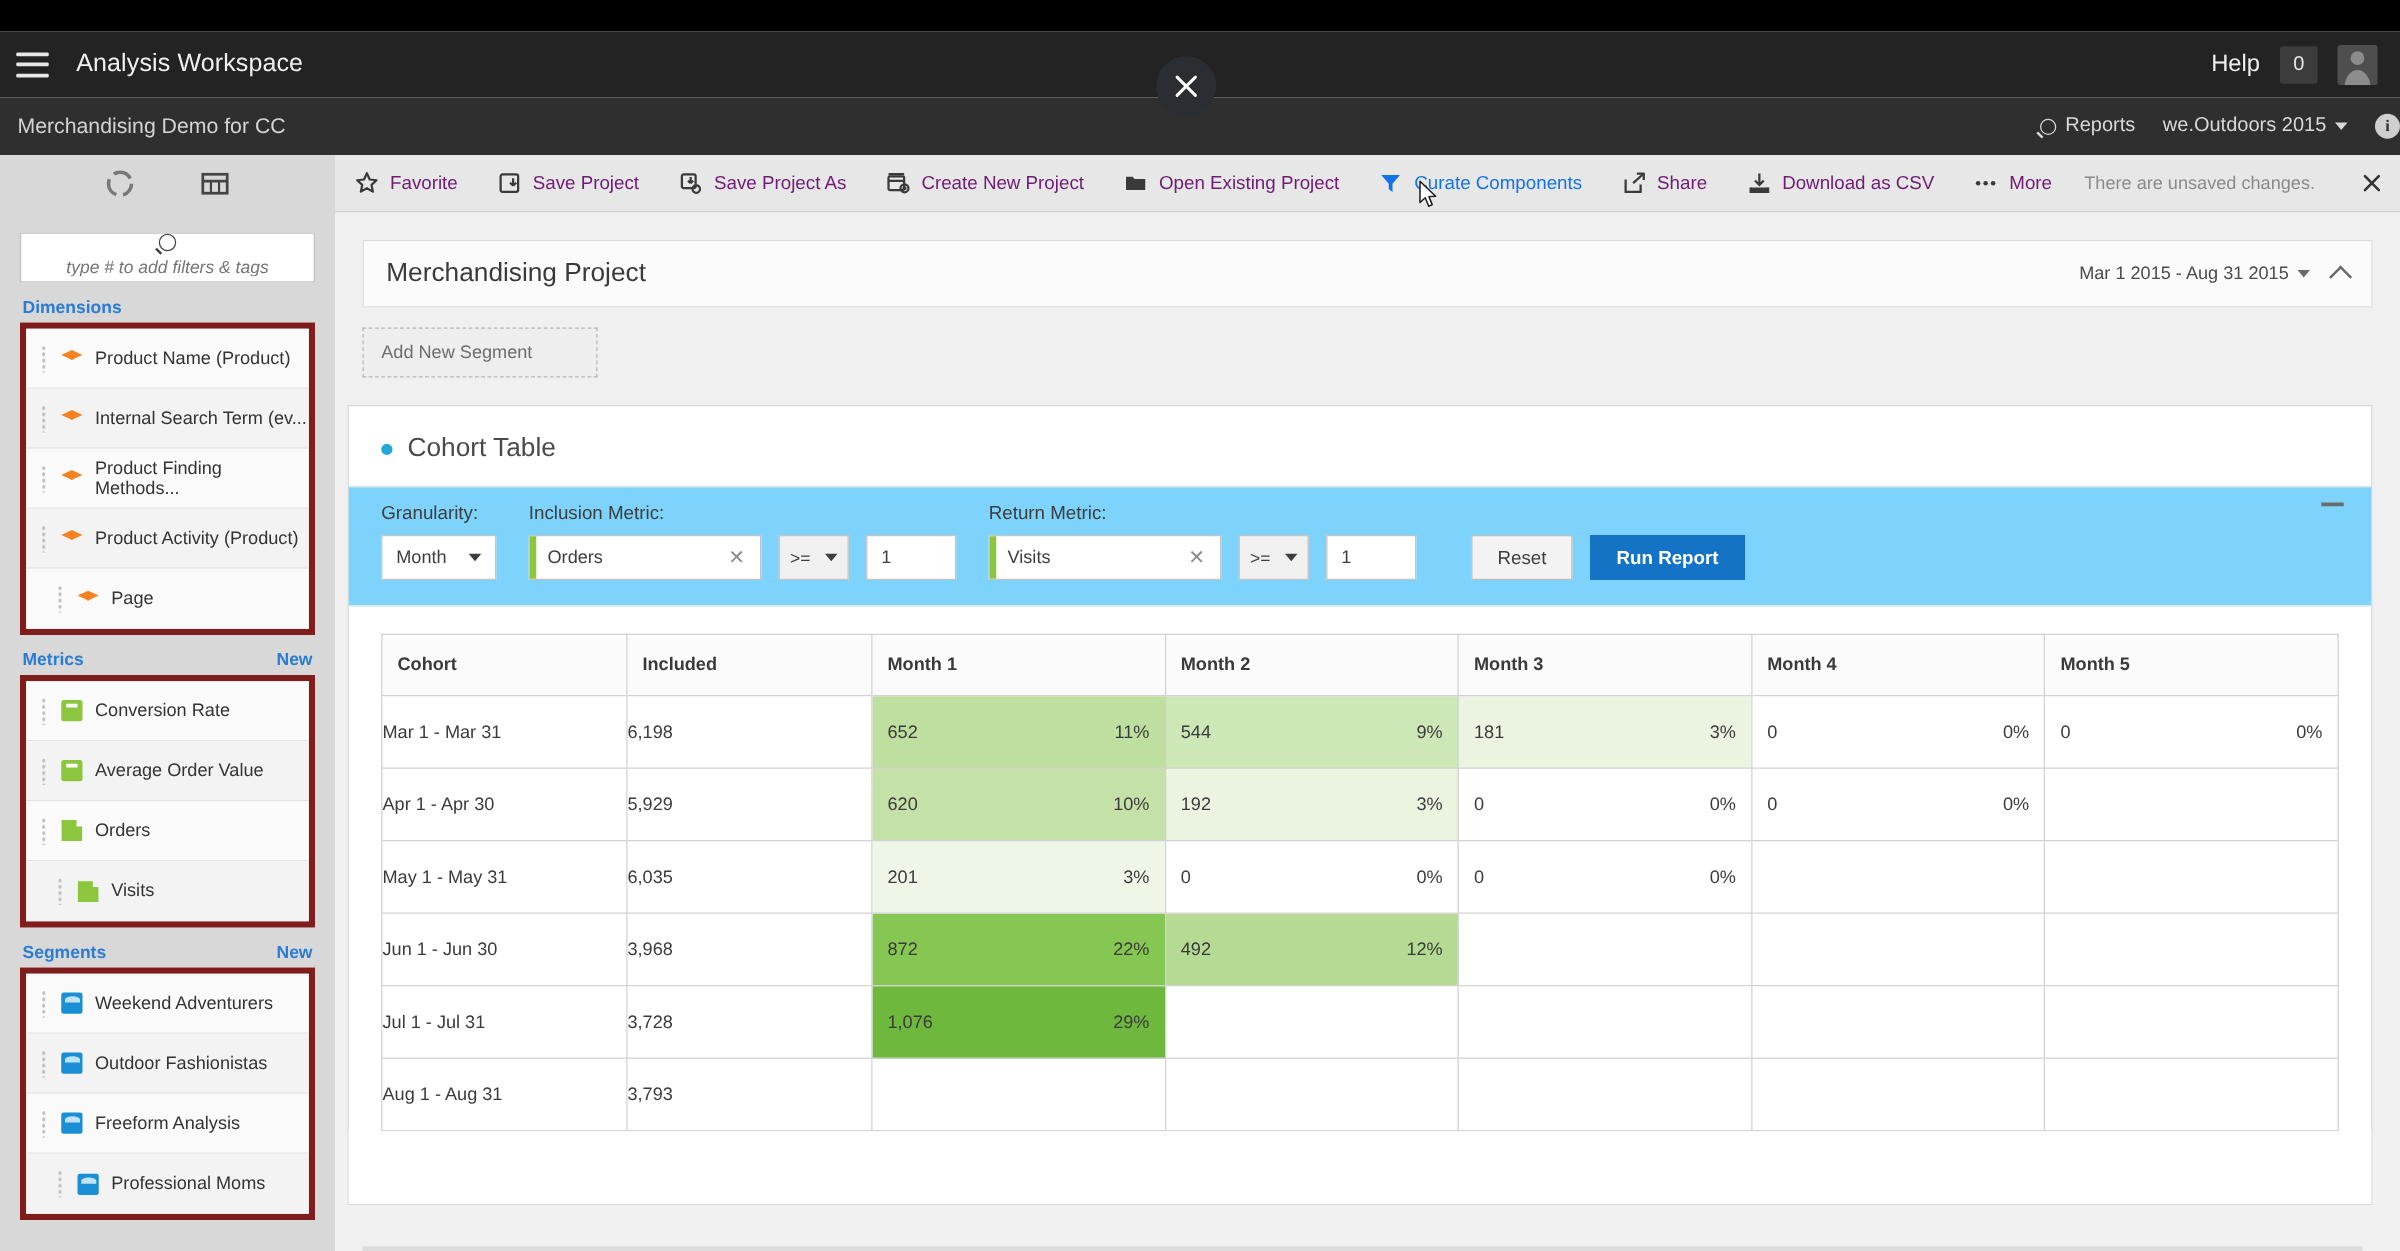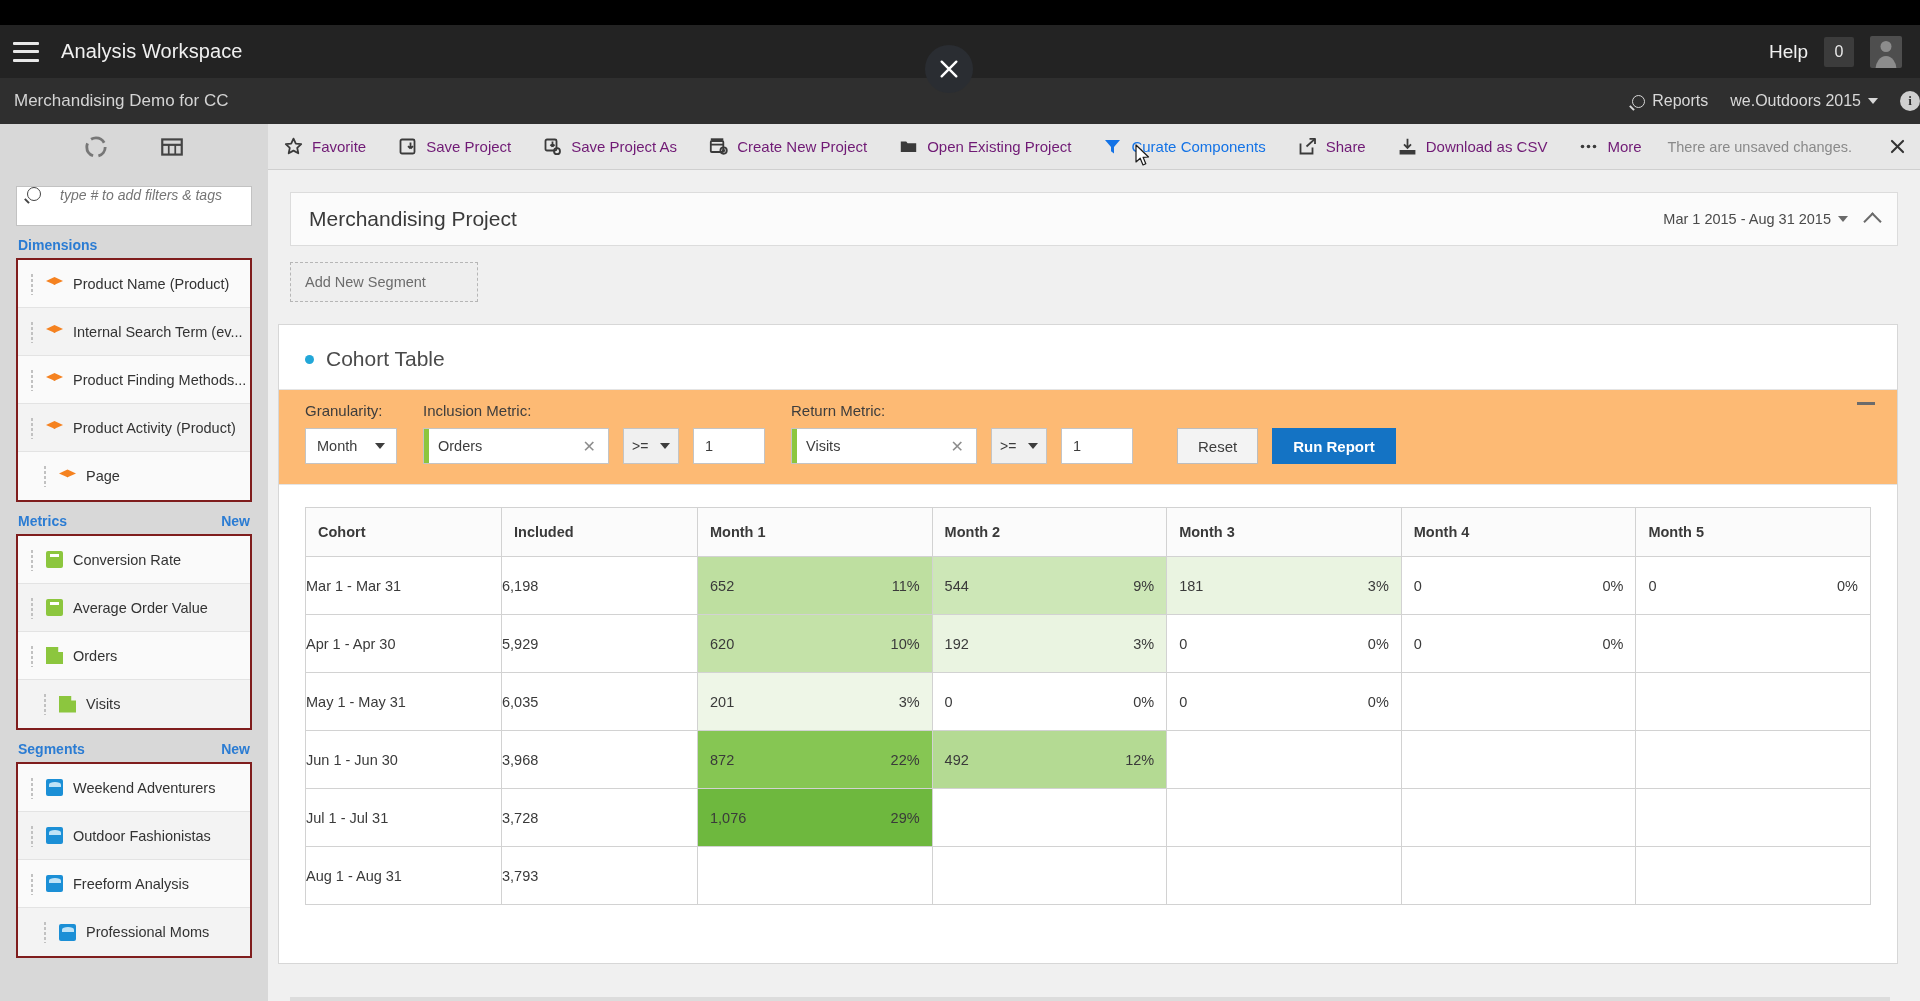--- a/index.html
+++ b/index.html
@@ -59,30 +59,30 @@
     background:#2a2d32; display:flex; align-items:center; justify-content:center;
     z-index:40; cursor:pointer;
   }
   .close-overlay svg { width:22px; height:22px; }
 
   
   .leftpanel { position:absolute; top:124px; left:0; width:268px; height:877px; background:#d8d8d8; }
   .rail-tabs { height:46px; display:flex; align-items:center; justify-content:center; gap:48px; }
   .rail-tab { width:28px; height:28px; cursor:pointer; display:flex; align-items:center; justify-content:center; }
   .search-wrap { margin:16px 16px 0 16px; height:40px; background:#fff; border:1px solid #c2c2c2;
-    display:flex; align-items:flex-start; padding:0 10px; }
+    display:flex; align-items:center; padding:0 10px;flex-direction:column; }
   .search-wrap .magnifier { border-color:#444; width:14px;height:14px; }
   .search-wrap .magnifier::after { background:#444; }
   .search-input { border:none; outline:none; flex:1; font-size:14px; color:#5a5a5a;
     font-style:italic; text-align:center; font-family:"Liberation Sans", sans-serif; background:transparent; }
   .section-head { display:flex; justify-content:space-between; align-items:center;
      padding:11px 18px 5px 18px; }
   .section-head .sec-title { color:#2b7cd3; font-size:14px; font-weight:bold; }
   .section-head .sec-new { color:#2b7cd3; font-size:14px; font-weight:bold; cursor:pointer; }
-  .comp-list { margin:0 16px; background:#fcfcfc; border:2px solid #7f1d1d; }
+  .comp-list { margin:0 16px; background:#fcfcfc; border:5px solid #7f1d1d; }
   .comp-item { height:48px; display:flex; align-items:center; padding-left:12px; gap:10px;
      border-bottom:1px solid #e3e3e3; font-size:14.5px; color:#333; cursor:pointer; background:#fafafa; }
   .comp-item:nth-child(even) { background:#f3f3f3; }
   .comp-item:last-child { border-bottom:none;padding-left:25px; }
   .grip { width:4px; height:22px; margin-right:2px;
      background-image: radial-gradient(#bbb 42%, transparent 43%);
      background-size:4px 5px; opacity:.9; }
   .ic { width:17px; height:17px; flex:0 0 17px; position:relative; }
   .ic-dim { background:#f58220;
      clip-path: polygon(0% 35%,50% 12%,100% 35%,50% 58%); }
@@ -121,21 +121,21 @@
   .chev-up { width:13px; height:13px; border-left:2px solid #6a6a6a; border-top:2px solid #6a6a6a;
      transform:rotate(45deg); margin-top:4px; cursor:pointer; }
   .segbar { margin:16px 22px 0 22px; }
   .add-seg { width:188px; height:40px; border:1px dashed #b6b6b6; background:#eeeeee;
      display:flex; align-items:center; padding-left:14px; font-size:14.5px; color:#6c6c6c; cursor:pointer; }
 
   .panel { margin:22px 22px 0 10px; background:#fff; border:1px solid #d7d7d7; }
   .panel-title { display:flex; align-items:center; gap:12px; padding:22px 0 18px 26px; }
   .dot { width:9px; height:9px; border-radius:50%; background:#22a7d8; }
   .panel-title-txt { font-size:21px; color:#4a4a4a; }
-  .ctrl-bar { background:#fdba74; border-top:1px solid #e4e4e4; border-bottom:1px solid #e4e4e4;
+  .ctrl-bar { background:#7dd3fc; border-top:1px solid #e4e4e4; border-bottom:1px solid #e4e4e4;
      padding:12px 26px 20px 26px; display:flex; align-items:flex-end; gap:26px; position:relative; }
   .ctrl-group { display:flex; flex-direction:column; gap:9px; }
   .ctrl-label { font-size:15px; color:#3d3d3d; }
   .ctrl-row { display:flex; align-items:center; gap:14px; }
   .sel-box { height:36px; border:1px solid #c4c4c4; background:#fff; display:flex; align-items:center;
      padding:0 11px; font-size:14.5px; color:#3d3d3d; cursor:pointer; gap:10px; }
   .sel-gran { width:92px; justify-content:space-between; }
   .metric-box { width:186px; height:36px; border:1px solid #c4c4c4; background:#fff;
      display:flex; align-items:center; padding:0 9px 0 0; position:relative; cursor:text; }
   .metric-box::before { content:""; position:absolute; left:0; top:0; bottom:0; width:5px; background:#8cc63e; }

